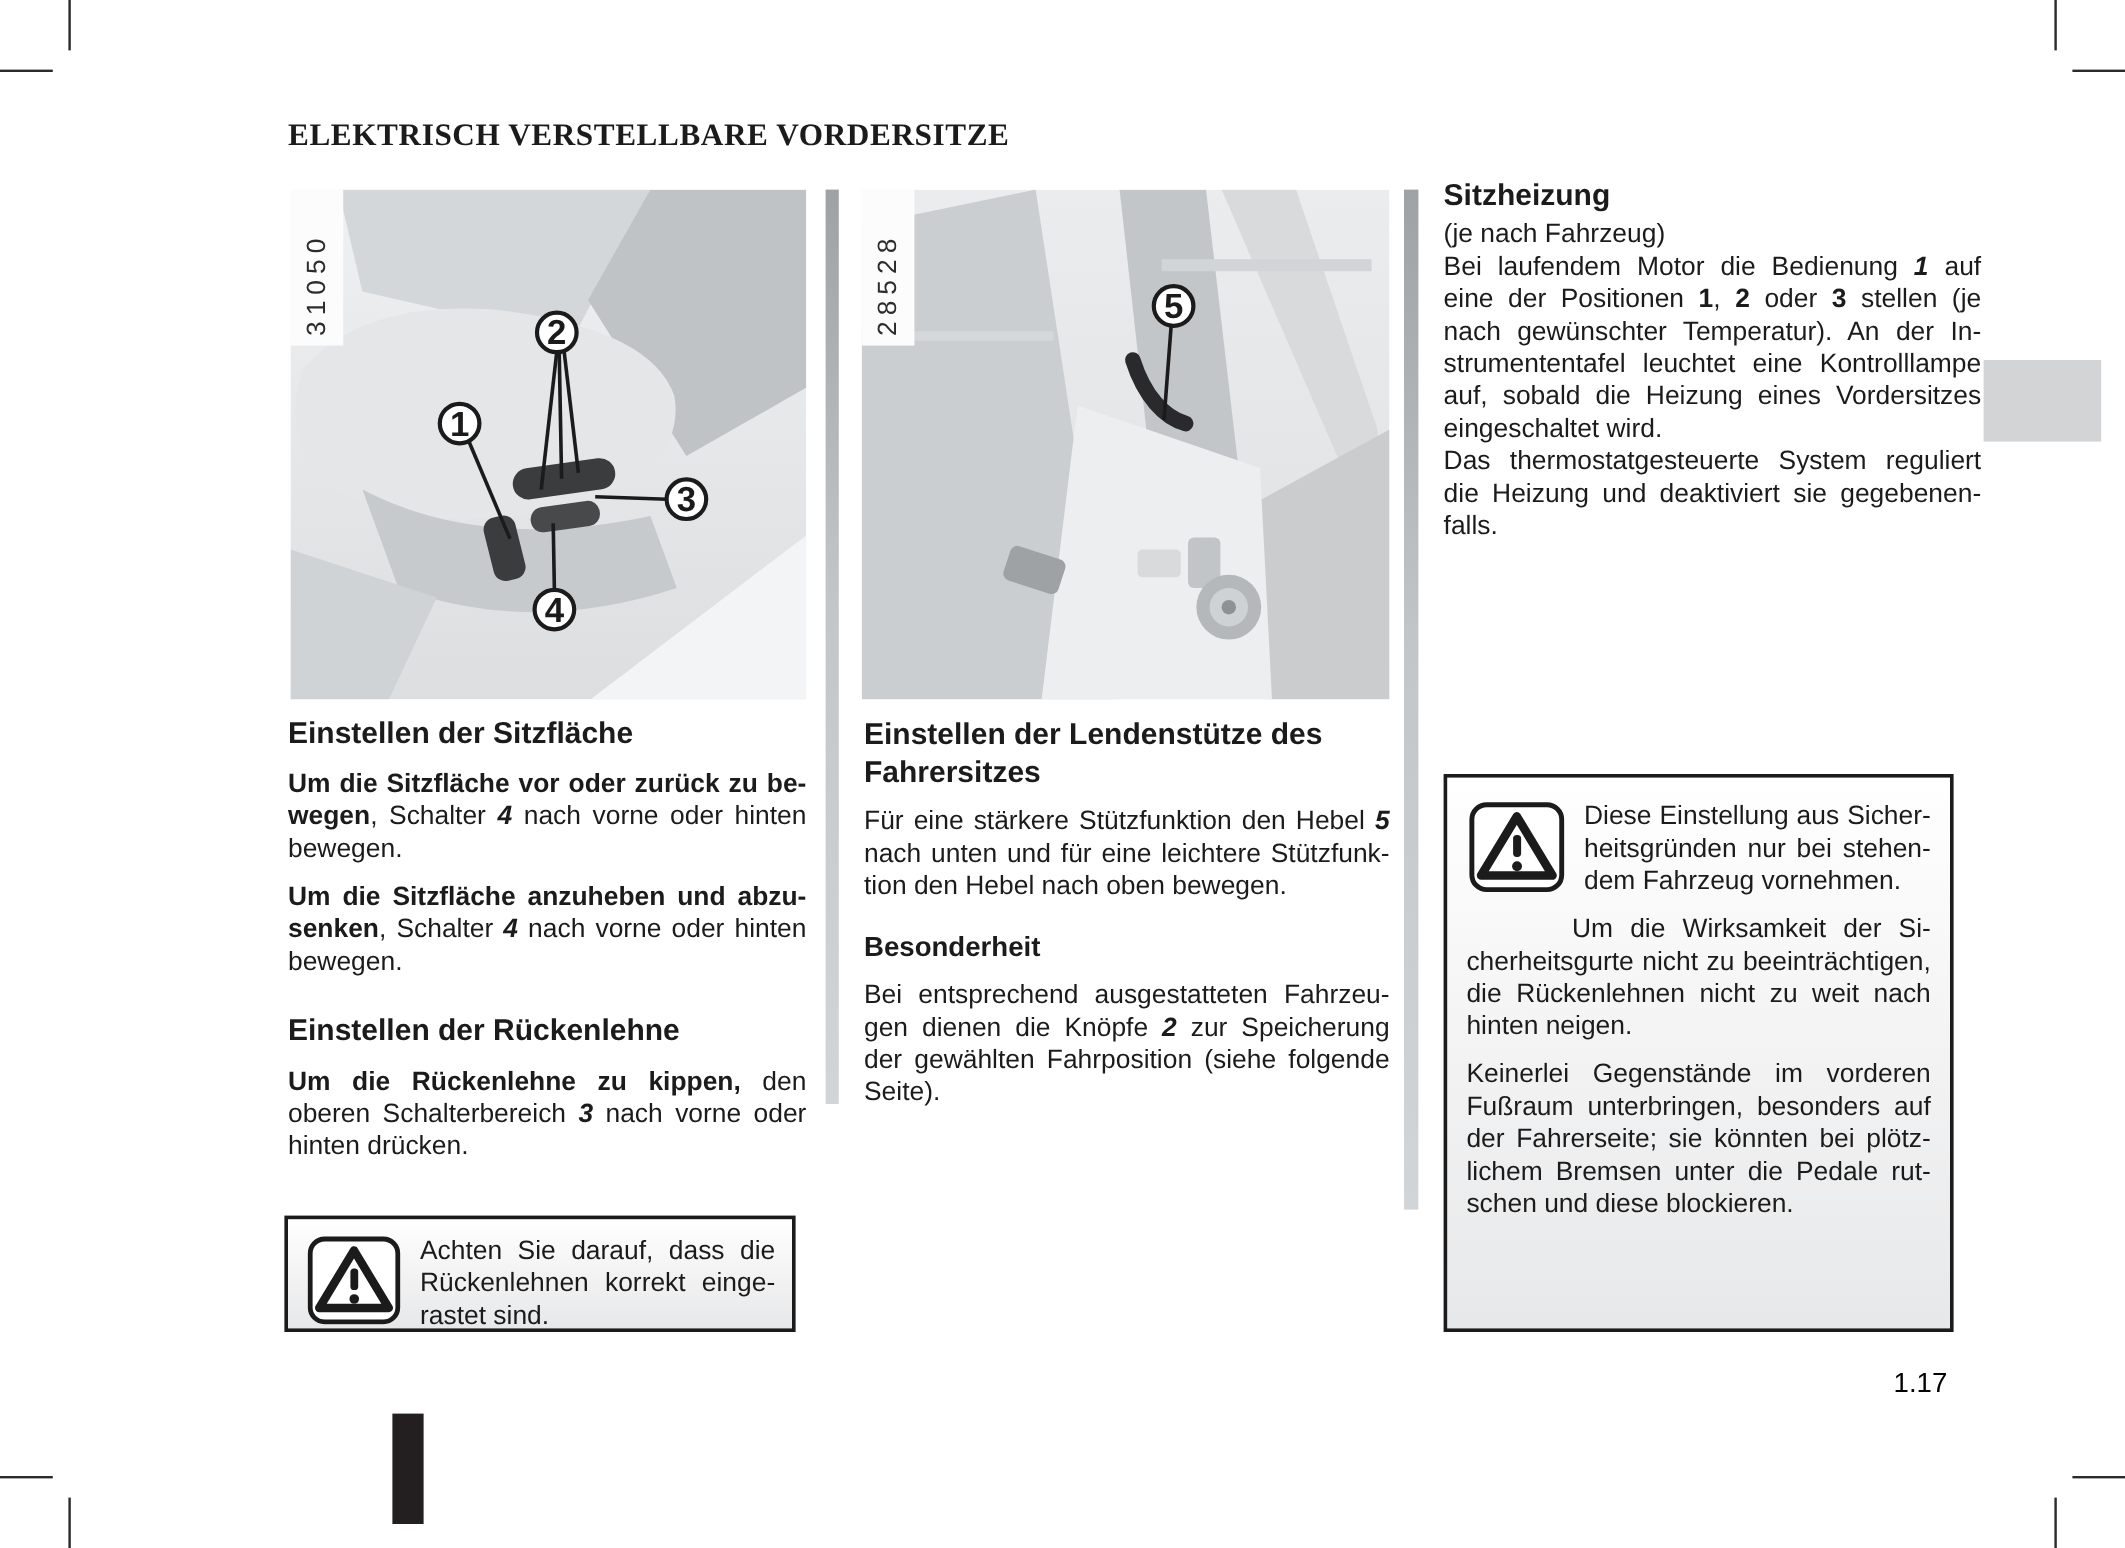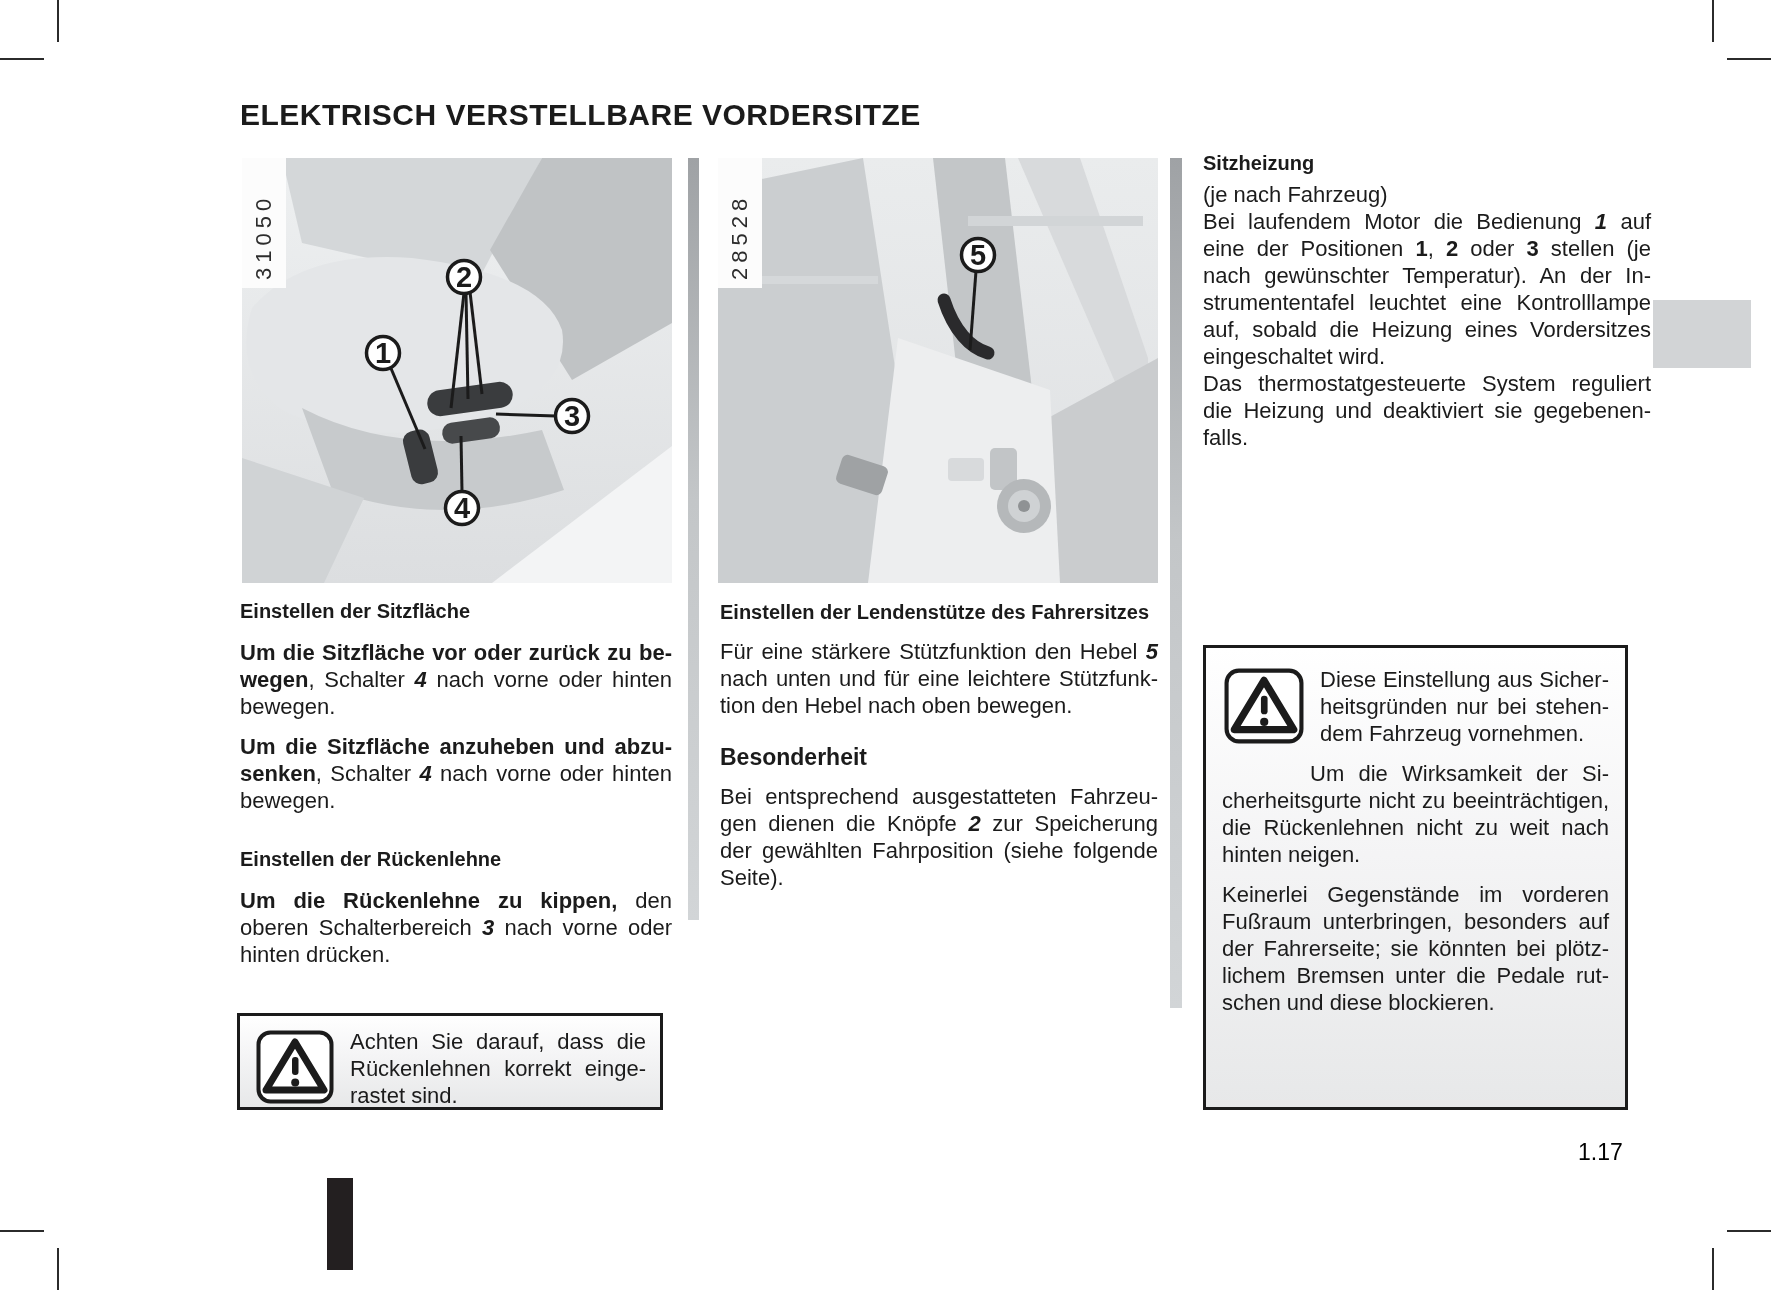--- a/index.html
+++ b/index.html
@@ -4,24 +4,24 @@
 <style>
   html,body{margin:0;padding:0;background:#ffffff;}
   .page{
     position:relative;width:1771px;height:1290px;background:#ffffff;overflow:hidden;
     font-family:"Liberation Sans", sans-serif;color:#1b1b1b;
   }
   .abs{position:absolute;}
   
   .crop{position:absolute;background:#2b2b2b;}
   
-  .title{font-size:30px;font-weight:bold;letter-spacing:.5px;white-space:nowrap;}
+  .title{font-size:26px;font-weight:bold;letter-spacing:.5px;white-space:nowrap;font-family:Liberation Serif, serif;}
   
   .col{position:absolute;}
-  .sec-h{font-size:20px;font-weight:bold;line-height:31px;margin:0 0 12px 0;}
+  .sec-h{font-size:25px;font-weight:bold;line-height:31px;margin:0 0 12px 0;}
   .sub-h{font-size:23px;font-weight:bold;line-height:28px;margin:24px 0 12px 0;}
   .body-p{font-size:22px;line-height:27px;margin:0 0 13px 0;text-align:justify;
           hyphens:manual;-webkit-hyphens:manual;}
   .body-p.tight{margin:0;}
   .gap-top{margin-top:30px;}
   .t-b{font-weight:bold;}
   .t-bi{font-weight:bold;font-style:italic;}
   
   .vdiv{position:absolute;background:linear-gradient(180deg,#9fa2a5 0%,#c3c6c8 45%,#d2d5d7 100%);}
   

